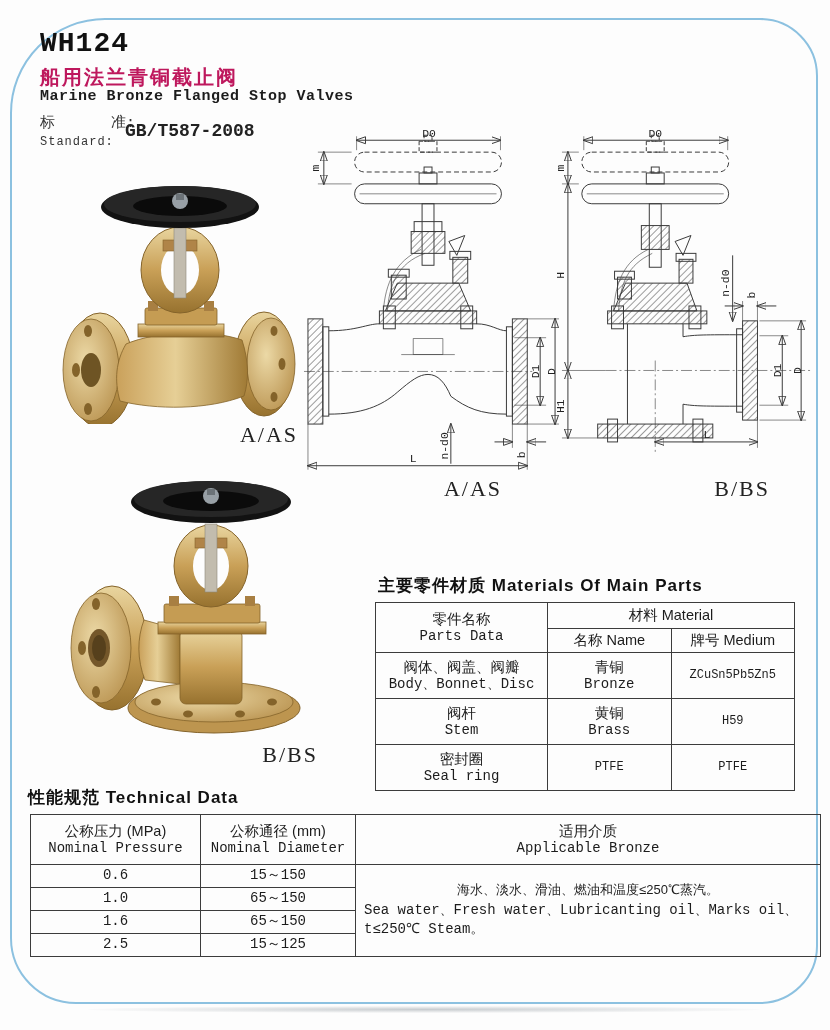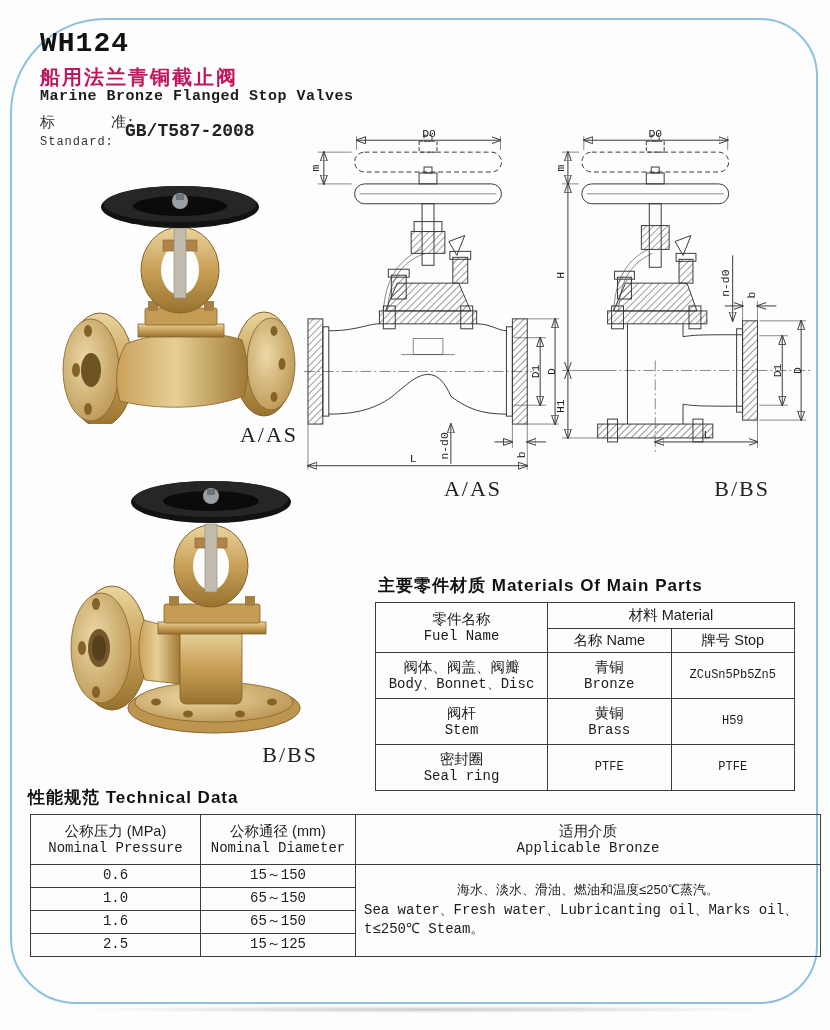--- a/index.html
+++ b/index.html
@@ -330,27 +330,27 @@
     </svg>
   </div>
   <div class="abs fig-caption" style="left:78px;top:742px;width:240px;">B/BS</div>
 
   <div class="abs section-title" style="left:378px;top:574px;">主要零件材质  Materials Of Main Parts</div>
   <table class="abs" style="left:375px;top:602px;width:420px;">
     <tbody>
         <tr style="height:26px;">
       <td rowspan="2" style="width:167px;">
         <div class="zh-line">零件名称</div>
-        <div class="en-line">Fuel Name</div>
+        <div class="en-line">Parts Data</div>
       </td>
       <td colspan="2" class="zh-line">材料  Material</td>
     </tr>
     <tr style="height:24px;">
       <td style="width:125px;" class="zh-line">名称 Name</td>
-      <td style="width:126px;" class="zh-line">牌号 Stop</td>
+      <td style="width:126px;" class="zh-line">牌号 Medium</td>
     </tr>
     <tr style="height:46px;">
       <td>
         <div class="zh-line">阀体、阀盖、阀瓣</div>
         <div class="en-line">Body、Bonnet、Disc</div>
       </td>
       <td>
         <div class="zh-line">青铜</div>
         <div class="en-line">Bronze</div>
       </td>

